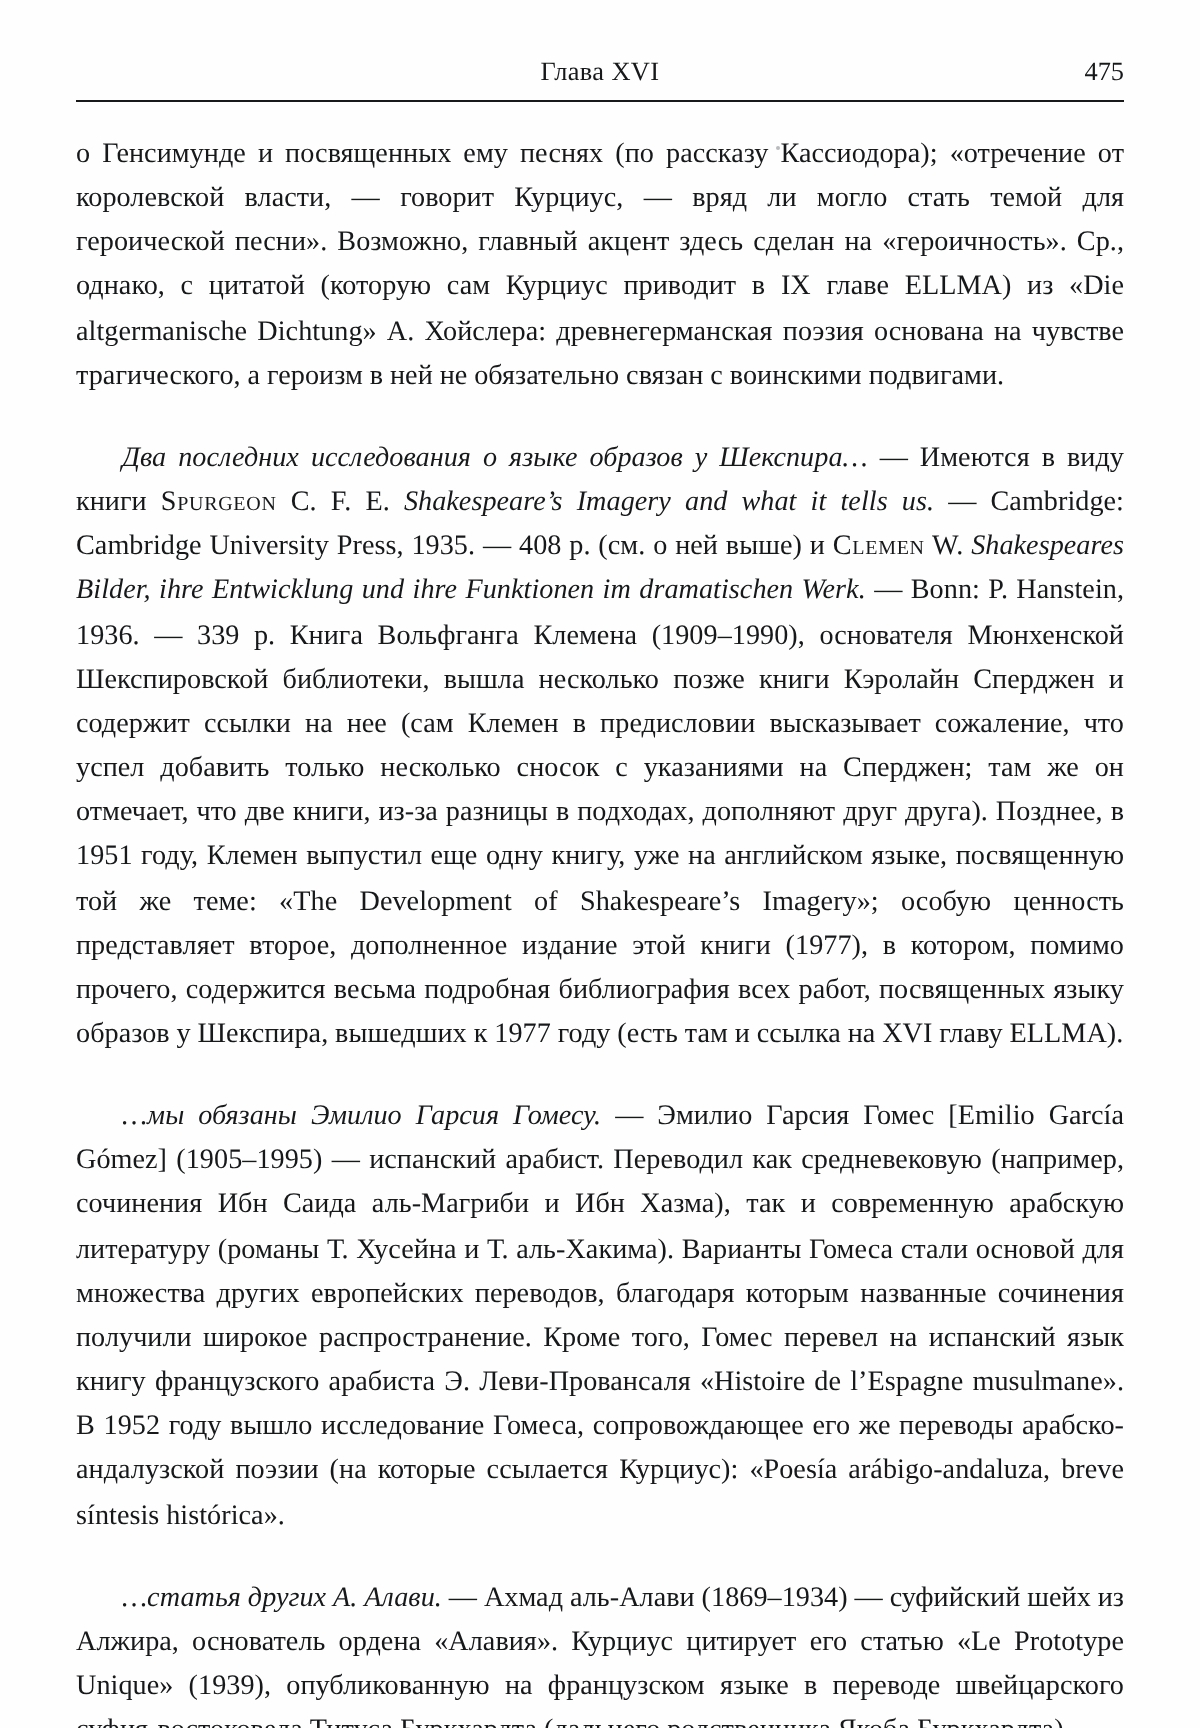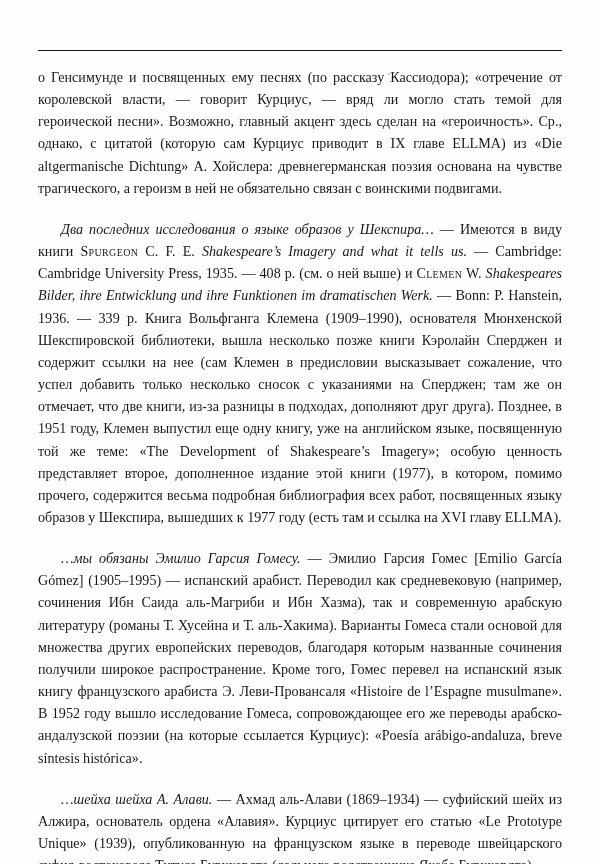--- a/index.html
+++ b/index.html
@@ -88,26 +88,30 @@
     height: 2px;
     background: #b9babb;
     border-radius: 50%;
   }
 </style>
 </head>
 <body>
 
 <div class="page">
 
+  <div class="running-head">
+    <span class="chapter">Глава XVI</span>
+    <span class="folio">475</span>
+  </div>
 
   <div class="head-rule"></div>
 
   <div class="textblock">
     <p class="body" id="p0"><span>о Генсимунде и посвященных ему песнях (по рассказу Кассиодора); «отречение от королевской власти, — говорит Курциус, — вряд ли могло стать темой для героической песни». Возможно, главный акцент здесь сделан на «героичность». Ср., однако, с цитатой (которую сам Курциус приводит в IX главе ELLMA) из «Die altgermanische Dichtung» А. Хойслера: древнегерманская поэзия основана на чувстве трагического, а героизм в ней не обязательно связан с воинскими подвигами.</span></p>
     <p class="body indent gap" id="p1"><span class="it">Два последних исследования о языке образов у Шекспира… </span><span>— Имеются в виду книги </span><span class="sc">Spurgeon</span><span> C. F. E. </span><span class="it">Shakespeare’s Imagery and what it tells us.</span><span> — Cambridge: Cambridge University Press, 1935. — 408 p. (см. о ней выше) и </span><span class="sc">Clemen</span><span> W. </span><span class="it">Shakespeares Bilder, ihre Entwicklung und ihre Funktionen im dramatischen Werk.</span><span> — Bonn: P. Hanstein, 1936. — 339 p. Книга Вольфганга Клемена (1909–1990), основателя Мюнхенской Шекспировской библиотеки, вышла несколько позже книги Кэролайн Сперджен и содержит ссылки на нее (сам Клемен в предисловии высказывает сожаление, что успел добавить только несколько сносок с указаниями на Сперджен; там же он отмечает, что две книги, из-за разницы в подходах, дополняют друг друга). Позднее, в 1951 году, Клемен выпустил еще одну книгу, уже на английском языке, посвященную той же теме: «The Development of Shakespeare’s Imagery»; особую ценность представляет второе, дополненное издание этой книги (1977), в котором, помимо прочего, содержится весьма подробная библиография всех работ, посвященных языку образов у Шекспира, вышедших к 1977 году (есть там и ссылка на XVI главу ELLMA).</span></p>
     <p class="body indent gap" id="p2"><span class="it">…мы обязаны Эмилио Гарсия Гомесу.</span><span> — Эмилио Гарсия Гомес [Emilio García Gómez] (1905–1995) — испанский арабист. Переводил как средневековую (например, сочинения Ибн Саида аль-Магриби и Ибн Хазма), так и современную арабскую литературу (романы Т. Хусейна и Т. аль-Хакима). Варианты Гомеса стали основой для множества других европейских переводов, благодаря которым названные сочинения получили широкое распространение. Кроме того, Гомес перевел на испанский язык книгу французского арабиста Э. Леви-Провансаля «Histoire de l’Espagne musulmane». В 1952 году вышло исследование Гомеса, сопровождающее его же переводы арабско-андалузской поэзии (на которые ссылается Курциус): «Poesía arábigo-andaluza, breve síntesis histórica».</span></p>
-    <p class="body indent gap" id="p3"><span class="it">…шейха шейха А. Алави.</span><span> — Ахмад аль-Алави (1869–1934) — суфийский шейх из Алжира, основатель ордена «Алавия». Курциус цитирует его статью «Le Prototype Unique» (1939), опубликованную на французском языке в переводе швейцарского суфия-востоковеда Титуса Буркхардта (дальнего родственника Якоба Буркхардта).</span></p>
+    <p class="body indent gap" id="p3"><span class="it">…статья других А. Алави.</span><span> — Ахмад аль-Алави (1869–1934) — суфийский шейх из Алжира, основатель ордена «Алавия». Курциус цитирует его статью «Le Prototype Unique» (1939), опубликованную на французском языке в переводе швейцарского суфия-востоковеда Титуса Буркхардта (дальнего родственника Якоба Буркхардта).</span></p>
   </div>
 
   <div class="speck" style="left:388px; top:73px;"></div>
   <div class="speck" style="left:520px; top:690px; width:1px; height:1px;"></div>
 
 </div>
 
 </body></html>

